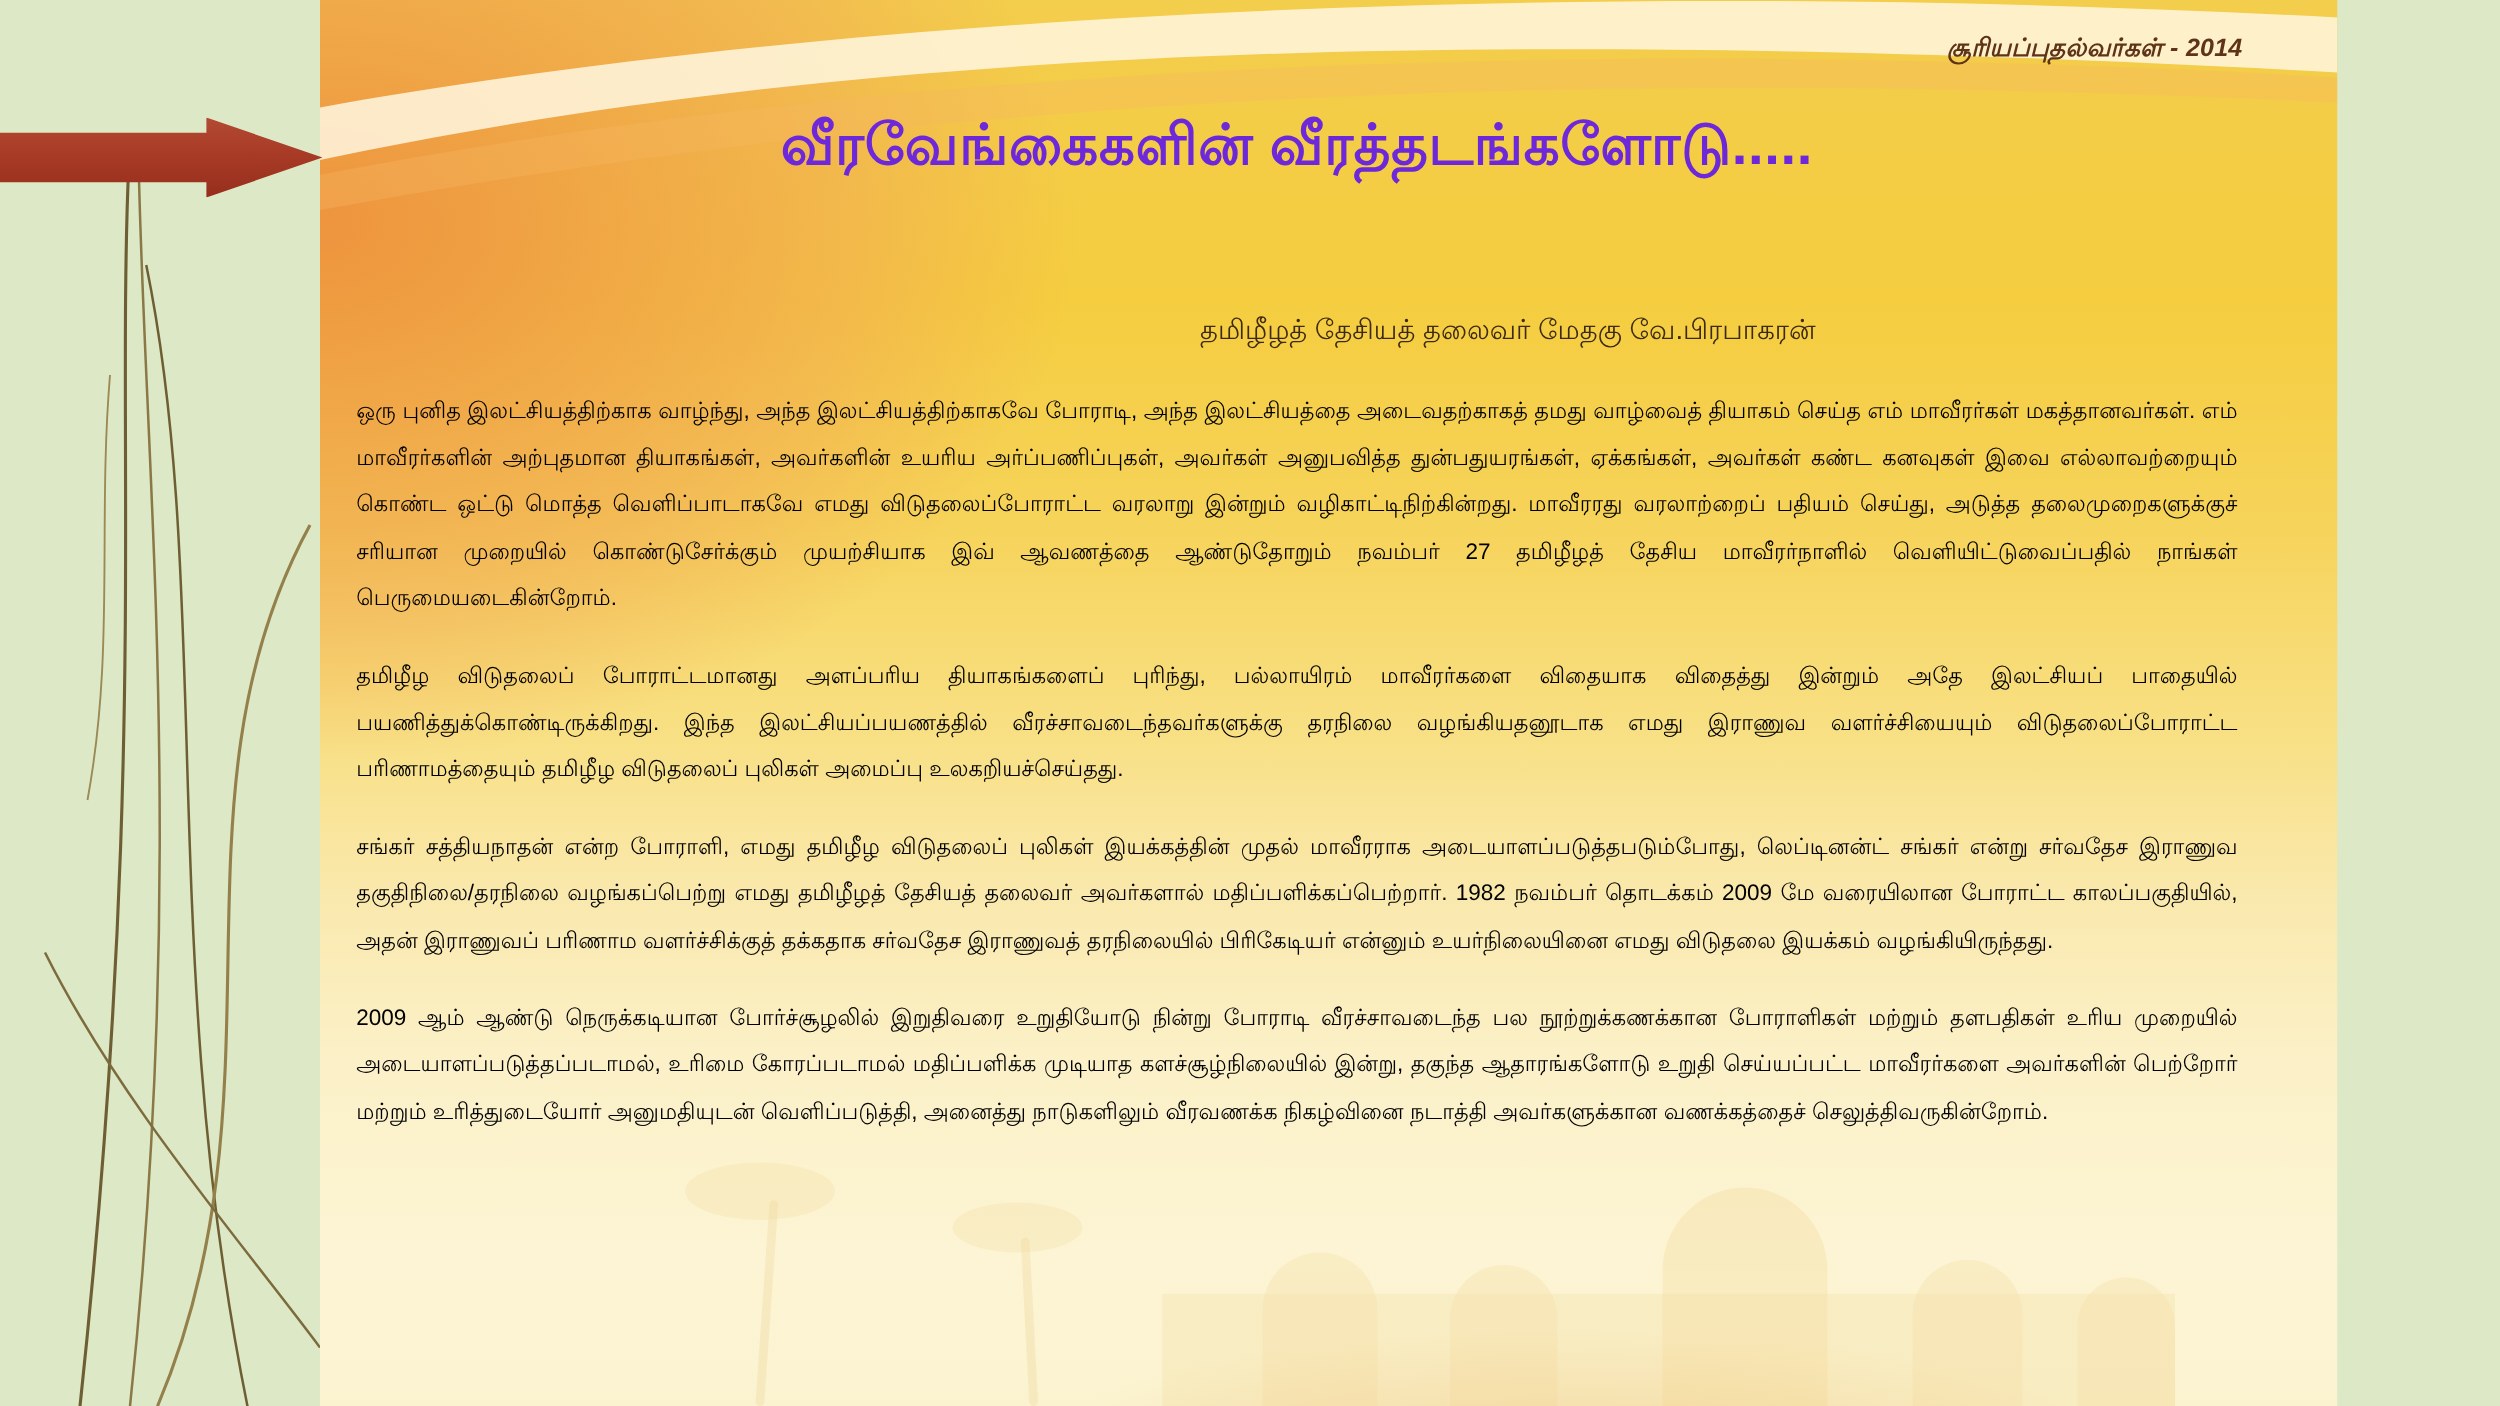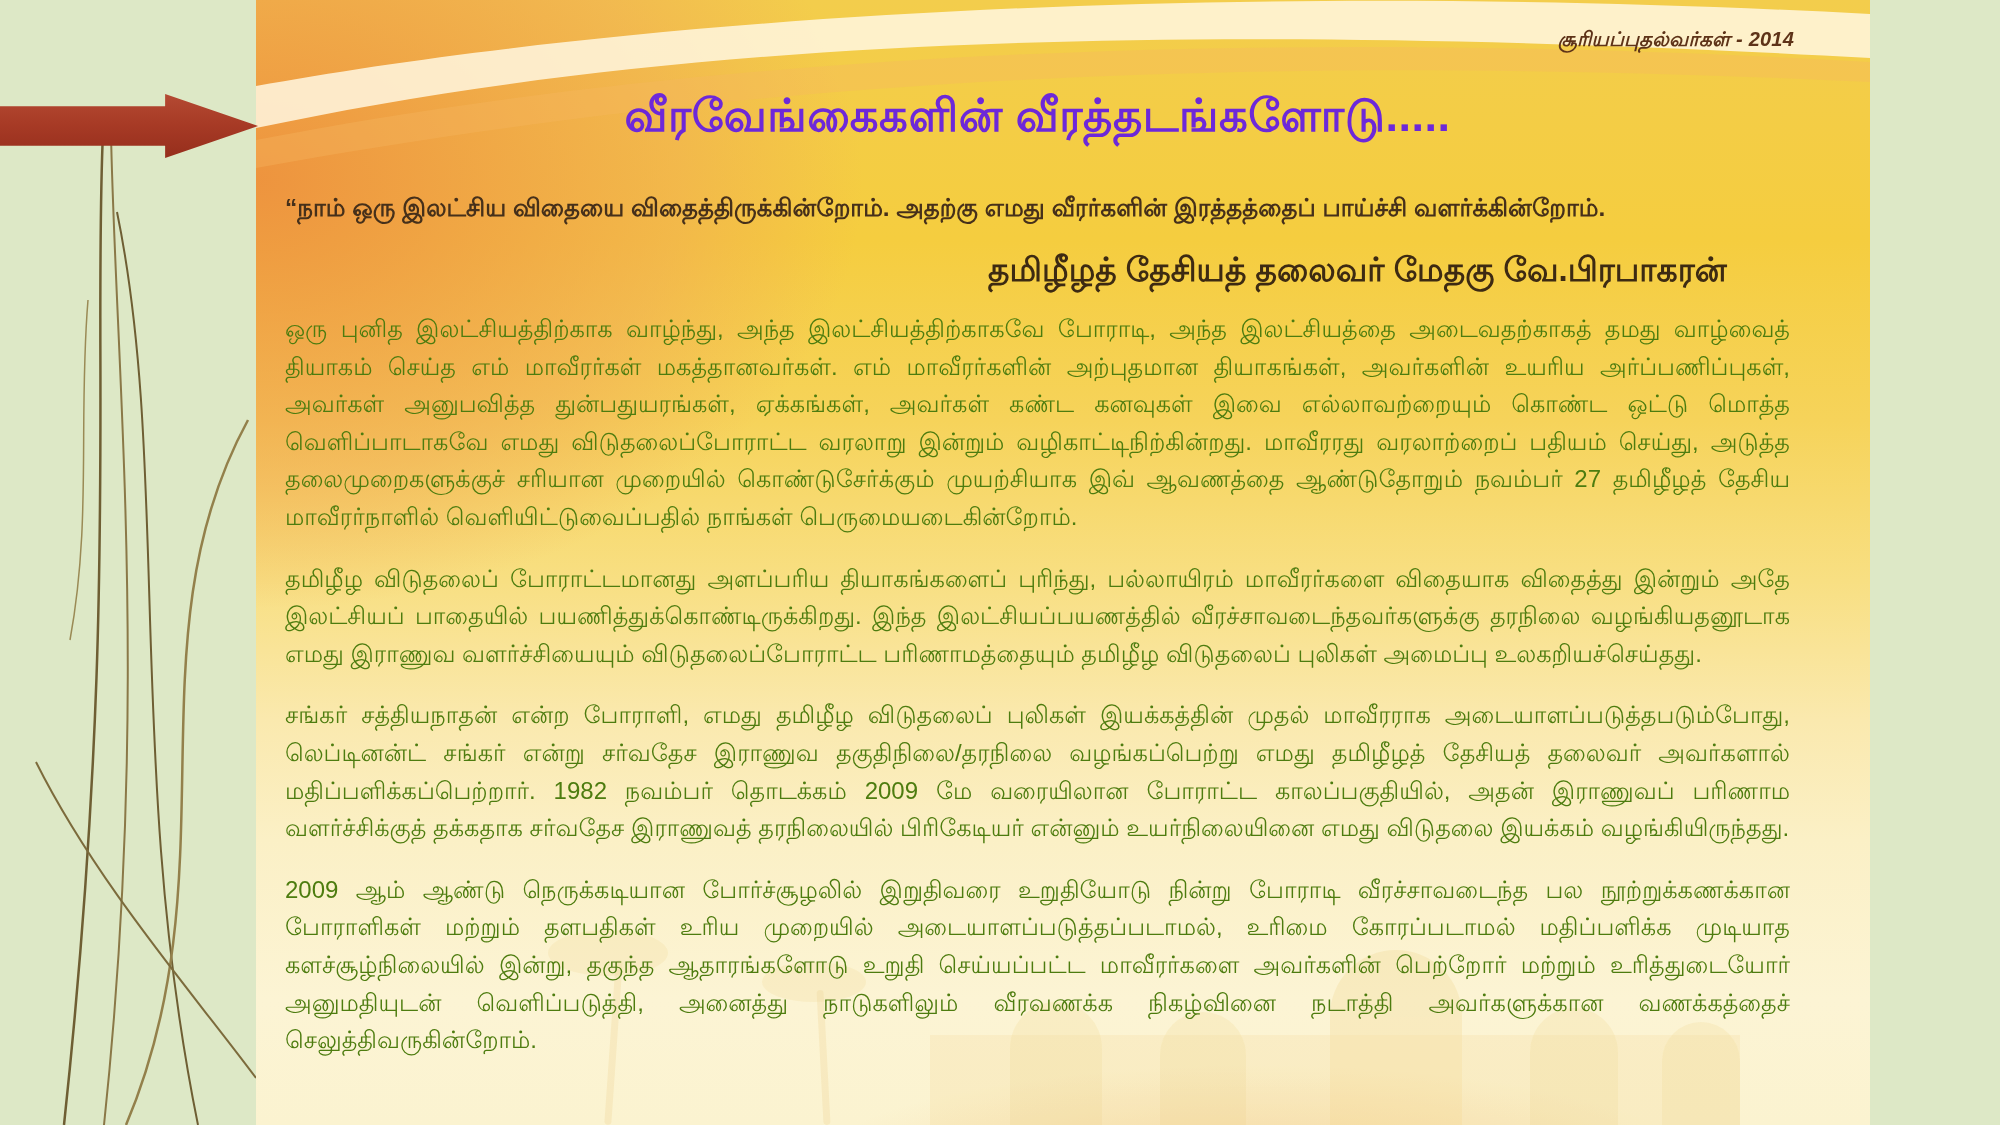--- a/index.html
+++ b/index.html
@@ -42,26 +42,26 @@
   .title{
     position:absolute;top:90px;left:285px;width:1505px;text-align:center;
     font-size:45px;font-weight:bold;color:#6d28d9;letter-spacing:.5px;
   }
   .quote{
     position:absolute;top:190px;left:285px;width:1505px;
     font-size:24.5px;font-weight:bold;color:#46301a;line-height:36px;
   }
   .quote .l2{padding-left:24px;}
   .attribution{
-    position:absolute;top:251px;left:988px;
-    font-size:33px;font-weight:bold;color:#3d2a12;
+    position:absolute;top:251px;left:960px;
+    font-size:22px;font-weight:normal;color:#3d2a12;
   }
   .bodytext{
     position:absolute;top:310px;left:285px;width:1505px;
-    font-size:24px;line-height:37.6px;color:#4d7c0f;text-align:justify;
+    font-size:18px;line-height:37.6px;color:#000000;text-align:justify;
   }
   .bodytext p{margin:0 0 24px 0;}
 </style>
 </head>
 <body>
 
 <div class="main">
   <svg class="sheen" width="1614" height="260" viewBox="0 0 1614 260">
     <path d="M0,128 C360,52 820,14 1614,58 L1614,14 C900,-24 330,26 0,86 Z" fill="#fff7e0" opacity="0.85"></path>
     <path d="M0,168 C420,92 900,48 1614,82 L1614,62 C920,22 380,66 0,140 Z" fill="#f6b860" opacity="0.35"></path>
@@ -94,21 +94,20 @@
 
 <div class="right-strip"></div>
 
 <div class="arrow"></div>
 
 <div class="tag">சூரியப்புதல்வர்கள் - 2014</div>
 
 <div class="title">வீரவேங்கைகளின் வீரத்தடங்களோடு.....</div>
 
 <div class="quote">
-  <div class="l1">“நாம் ஒரு இலட்சிய விதையை விதைத்திருக்கின்றோம். அதற்கு எமது வீரர்களின் இரத்தத்தைப் பாய்ச்சி வளர்க்கின்றோம்.</div>
 </div>
 
 <div class="attribution">தமிழீழத் தேசியத் தலைவர் மேதகு வே.பிரபாகரன்</div>
 
 <div class="bodytext">
   <p>ஒரு புனித இலட்சியத்திற்காக வாழ்ந்து, அந்த இலட்சியத்திற்காகவே போராடி, அந்த இலட்சியத்தை அடைவதற்காகத் தமது வாழ்வைத் தியாகம் செய்த எம் மாவீரர்கள் மகத்தானவர்கள். எம் மாவீரர்களின் அற்புதமான தியாகங்கள், அவர்களின் உயரிய அர்ப்பணிப்புகள், அவர்கள் அனுபவித்த துன்பதுயரங்கள், ஏக்கங்கள், அவர்கள் கண்ட கனவுகள் இவை எல்லாவற்றையும் கொண்ட ஒட்டு மொத்த வெளிப்பாடாகவே எமது விடுதலைப்போராட்ட வரலாறு இன்றும் வழிகாட்டிநிற்கின்றது.  மாவீரரது வரலாற்றைப் பதியம் செய்து, அடுத்த தலைமுறைகளுக்குச் சரியான முறையில் கொண்டுசேர்க்கும் முயற்சியாக இவ் ஆவணத்தை ஆண்டுதோறும் நவம்பர் 27 தமிழீழத் தேசிய மாவீரர்நாளில் வெளியிட்டுவைப்பதில் நாங்கள் பெருமையடைகின்றோம்.</p>
   <p>தமிழீழ விடுதலைப் போராட்டமானது அளப்பரிய தியாகங்களைப் புரிந்து, பல்லாயிரம் மாவீரர்களை விதையாக விதைத்து இன்றும் அதே இலட்சியப் பாதையில் பயணித்துக்கொண்டிருக்கிறது. இந்த இலட்சியப்பயணத்தில் வீரச்சாவடைந்தவர்களுக்கு தரநிலை வழங்கியதனூடாக எமது இராணுவ வளர்ச்சியையும் விடுதலைப்போராட்ட பரிணாமத்தையும் தமிழீழ விடுதலைப் புலிகள் அமைப்பு உலகறியச்செய்தது.</p>
   <p>சங்கர் சத்தியநாதன் என்ற போராளி, எமது தமிழீழ விடுதலைப் புலிகள் இயக்கத்தின் முதல் மாவீரராக அடையாளப்படுத்தபடும்போது, லெப்டினன்ட்  சங்கர் என்று சர்வதேச இராணுவ தகுதிநிலை/தரநிலை வழங்கப்பெற்று  எமது தமிழீழத் தேசியத் தலைவர் அவர்களால் மதிப்பளிக்கப்பெற்றார். 1982 நவம்பர்    தொடக்கம் 2009 மே வரையிலான போராட்ட காலப்பகுதியில், அதன் இராணுவப் பரிணாம வளர்ச்சிக்குத் தக்கதாக சர்வதேச இராணுவத் தரநிலையில் பிரிகேடியர் என்னும் உயர்நிலையினை எமது விடுதலை இயக்கம் வழங்கியிருந்தது.</p>
   <p>2009 ஆம் ஆண்டு நெருக்கடியான போர்ச்சூழலில் இறுதிவரை உறுதியோடு நின்று போராடி வீரச்சாவடைந்த பல நூற்றுக்கணக்கான போராளிகள் மற்றும் தளபதிகள் உரிய முறையில் அடையாளப்படுத்தப்படாமல், உரிமை கோரப்படாமல் மதிப்பளிக்க முடியாத களச்சூழ்நிலையில் இன்று,  தகுந்த ஆதாரங்களோடு உறுதி செய்யப்பட்ட மாவீரர்களை அவர்களின் பெற்றோர் மற்றும் உரித்துடையோர் அனுமதியுடன் வெளிப்படுத்தி, அனைத்து நாடுகளிலும் வீரவணக்க நிகழ்வினை நடாத்தி அவர்களுக்கான வணக்கத்தைச் செலுத்திவருகின்றோம்.</p>
 </div>

